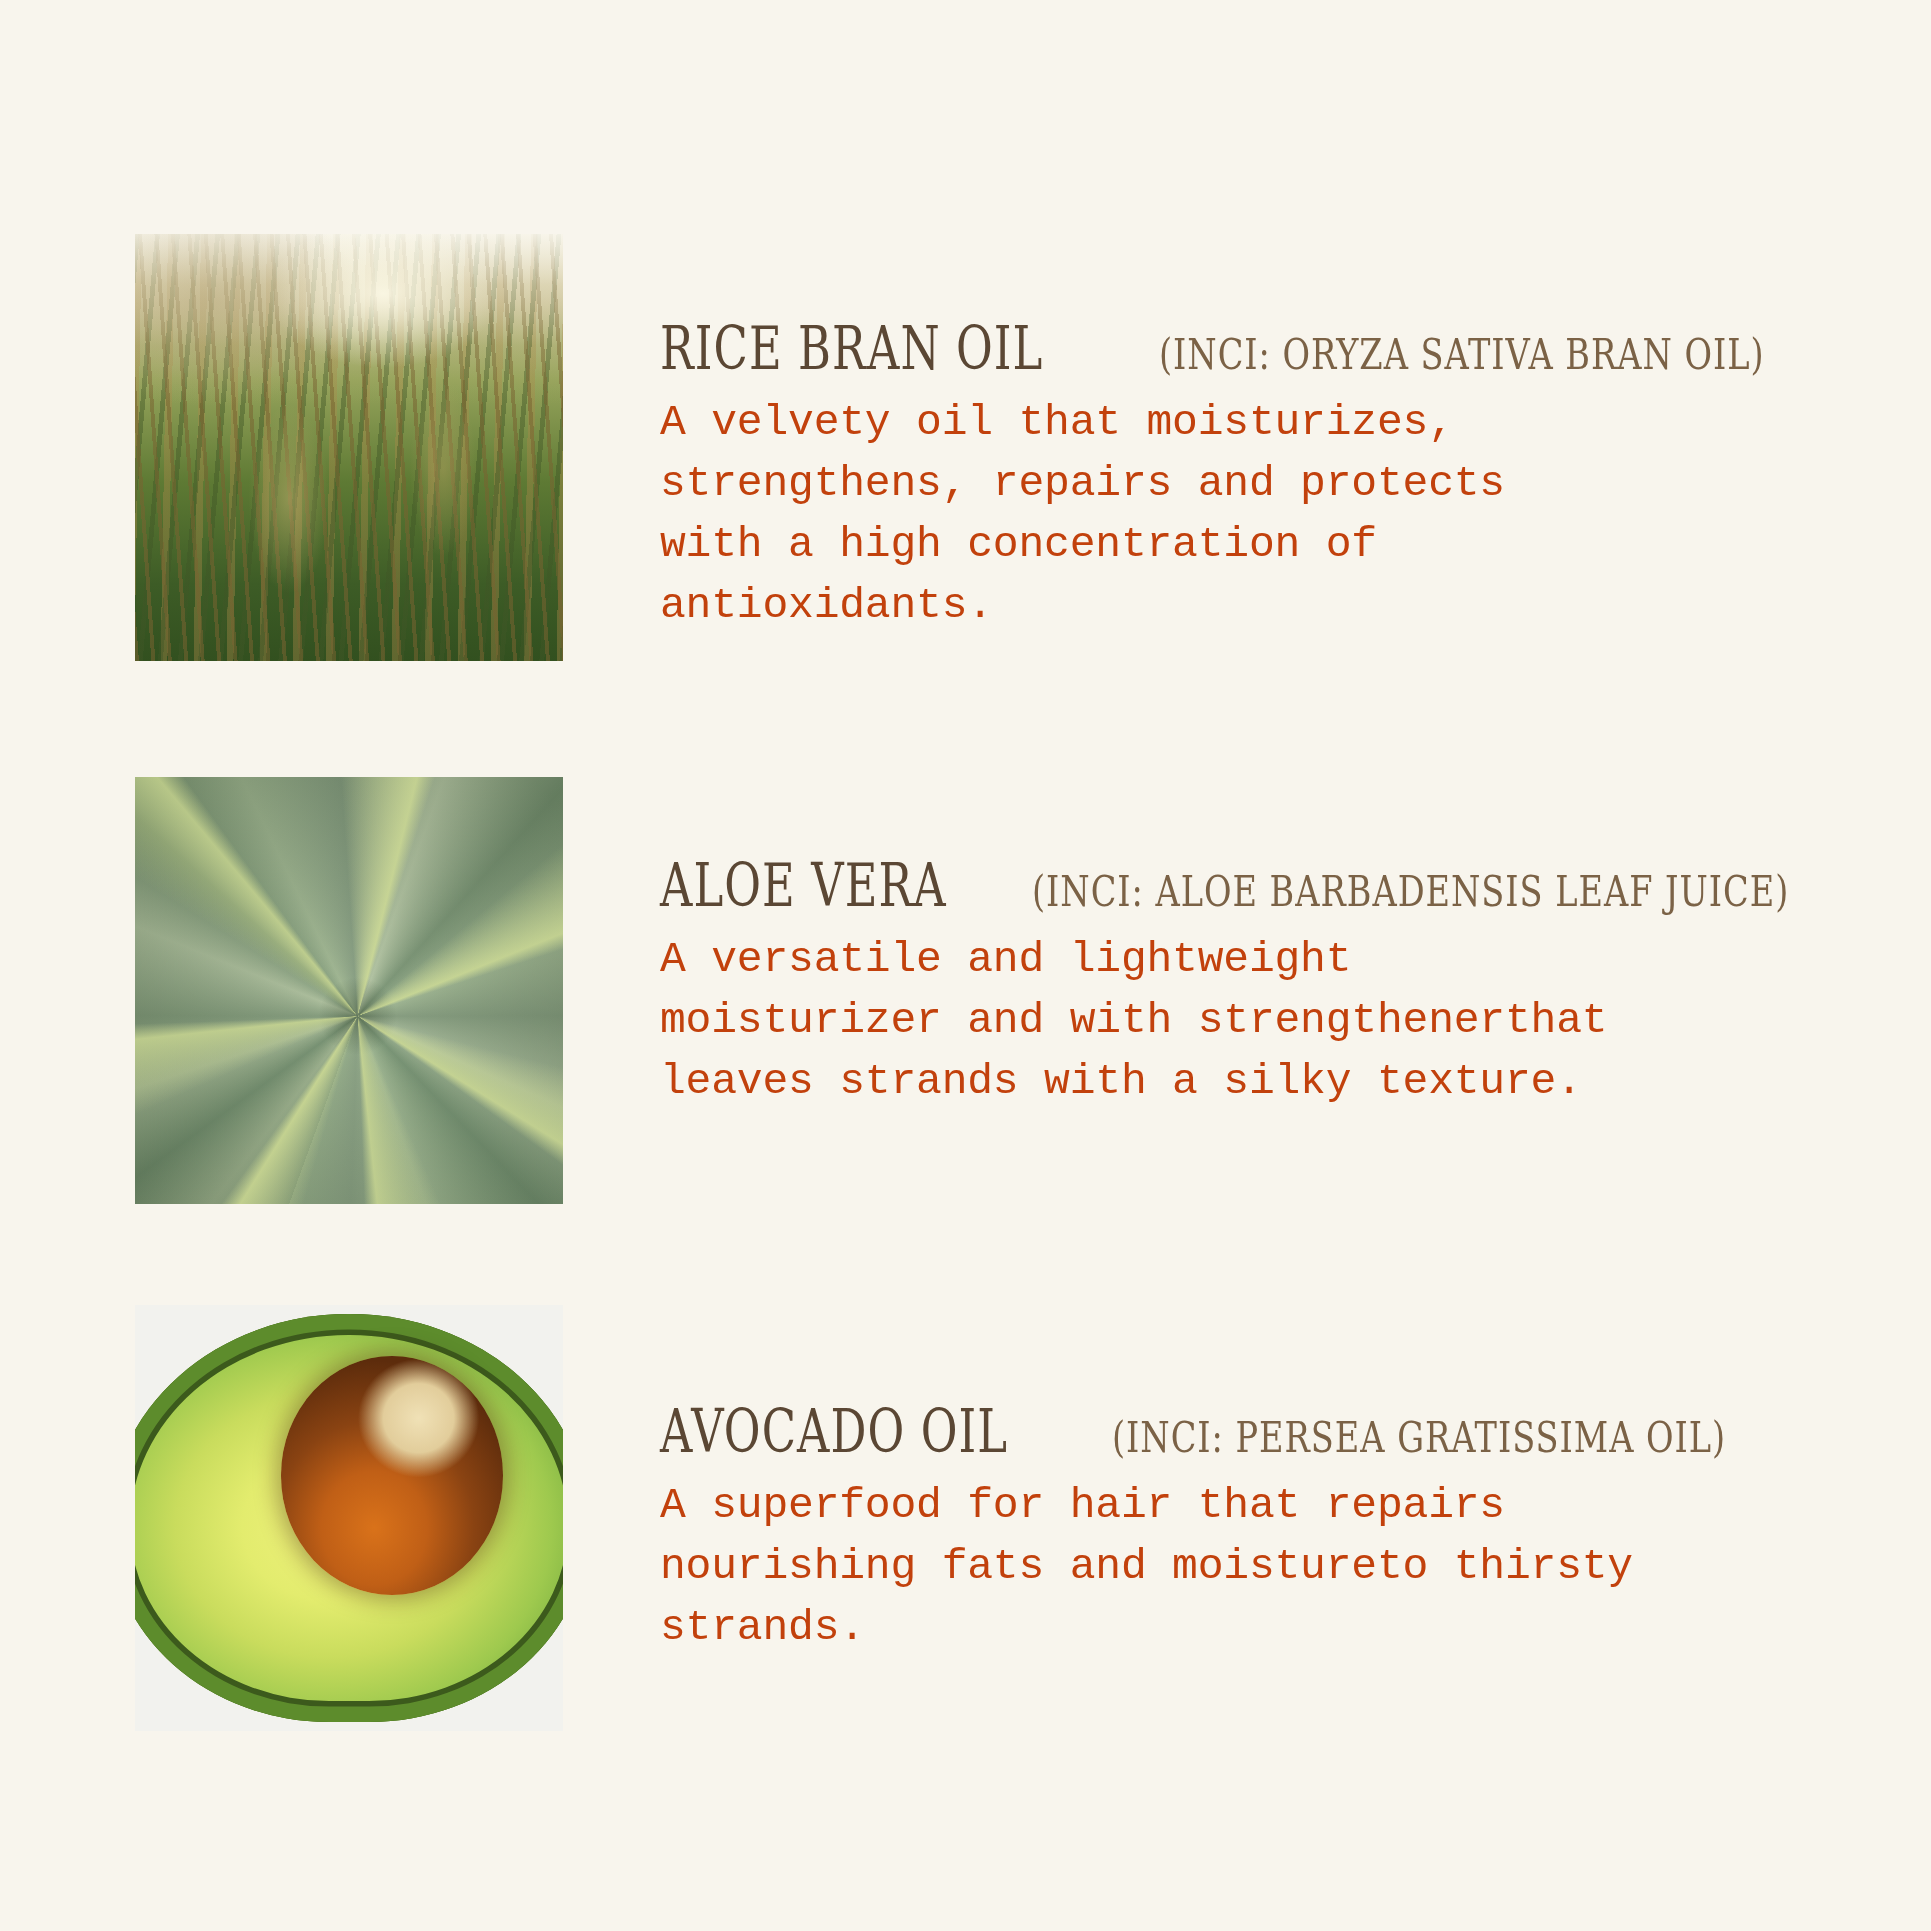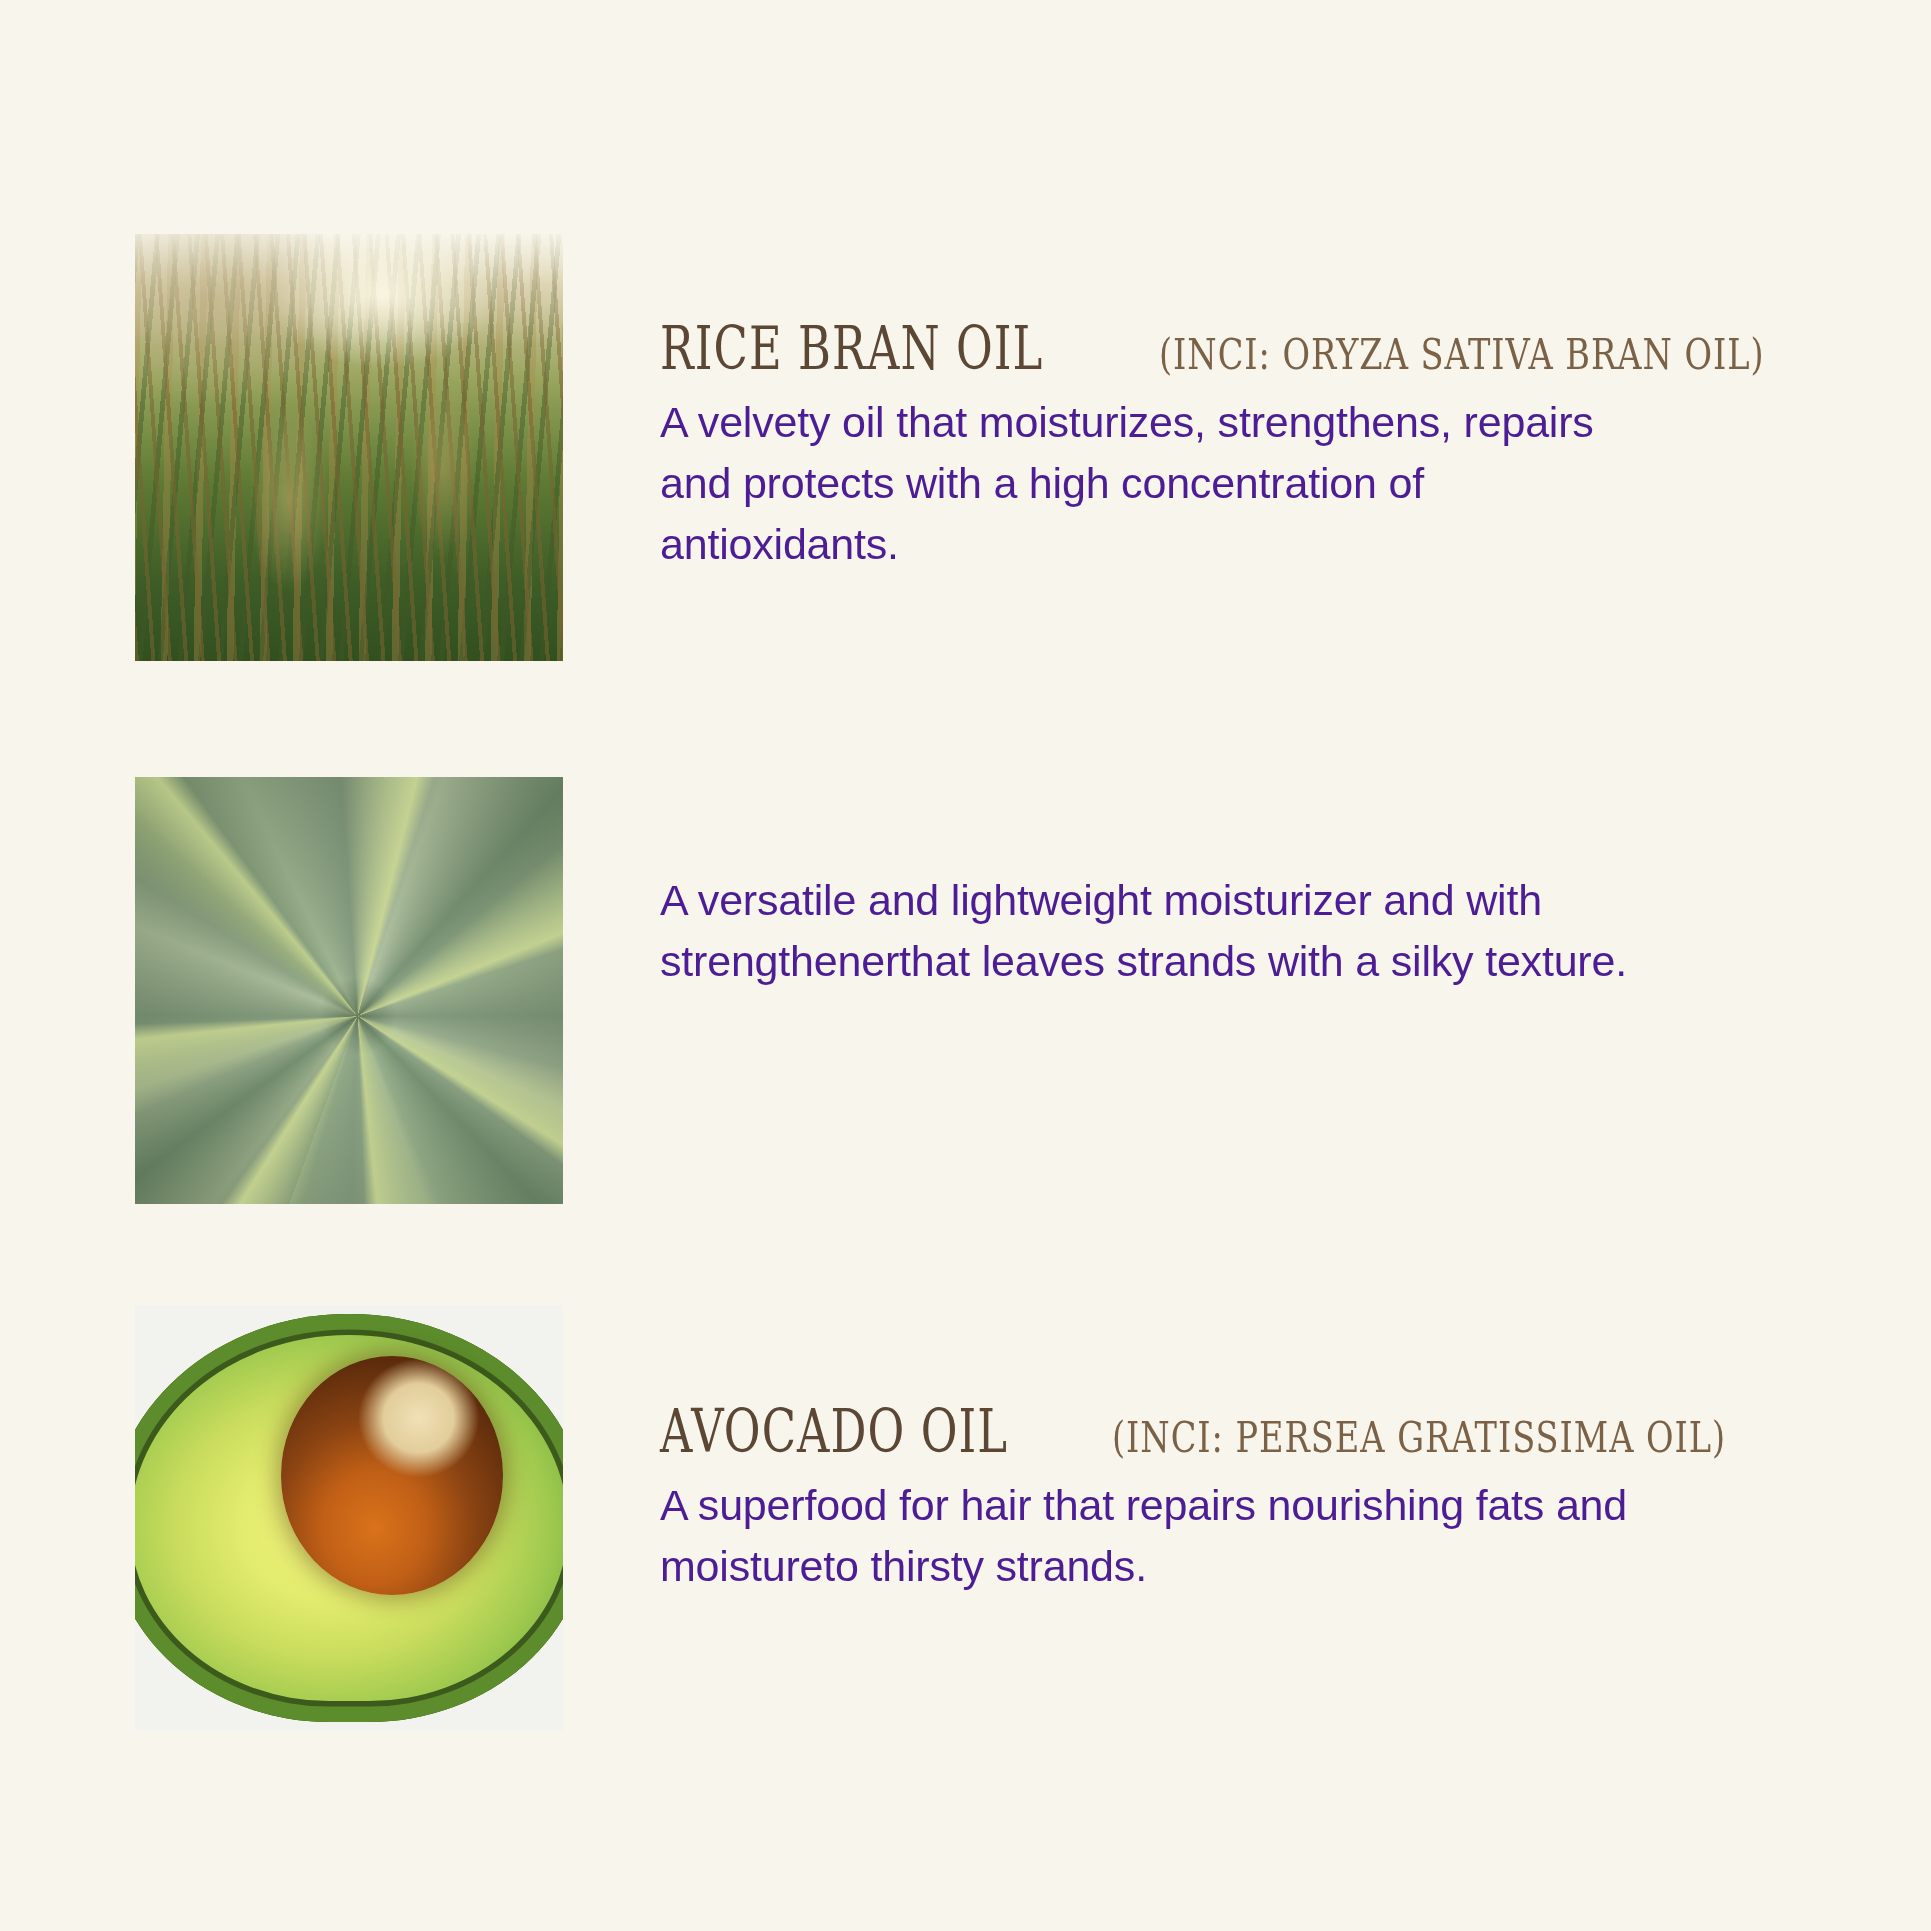--- a/index.html
+++ b/index.html
@@ -93,24 +93,24 @@
     letter-spacing: 1.2px;
     color: #7b6246;
     transform: scaleX(0.80);
     transform-origin: left center;
     display: inline-block;
     vertical-align: baseline;
     margin-left: -5.8px;
   }
 
   .ing-desc {
-    font-family: Liberation Sans, sans-serif;
+    font-family: Liberation Mono, monospace;
     font-size: 43px;
     line-height: 1.42;
-    color: #4c1d95;
+    color: #c2410c;
     margin: 13.5px 0 0 0;
     letter-spacing: -0.2px;
     max-width: 956px;
   }
   .desc-2 { max-width: 975px; }
   .desc-3 { max-width: 1004px; }
 
   
 
   
@@ -229,20 +229,21 @@
       </div>
     </div>
   </div>
 
   <div class="ingredient-row row-2">
     <div class="thumb">
       <div class="thumb-inner img-aloe"></div>
     </div>
     <div class="text-col">
       <div class="text-block tb-2">
+        <div class="heading-line"><span class="ing-name">ALOE VERA</span><span class="ing-inci">(INCI: ALOE BARBADENSIS LEAF JUICE)</span></div>
         <p class="ing-desc desc-2">A versatile and lightweight moisturizer and with strengthenerthat leaves strands with a silky texture.</p>
       </div>
     </div>
   </div>
 
   <div class="ingredient-row row-3">
     <div class="thumb thumb-3">
       <div class="thumb-inner img-avocado"></div>
     </div>
     <div class="text-col">

